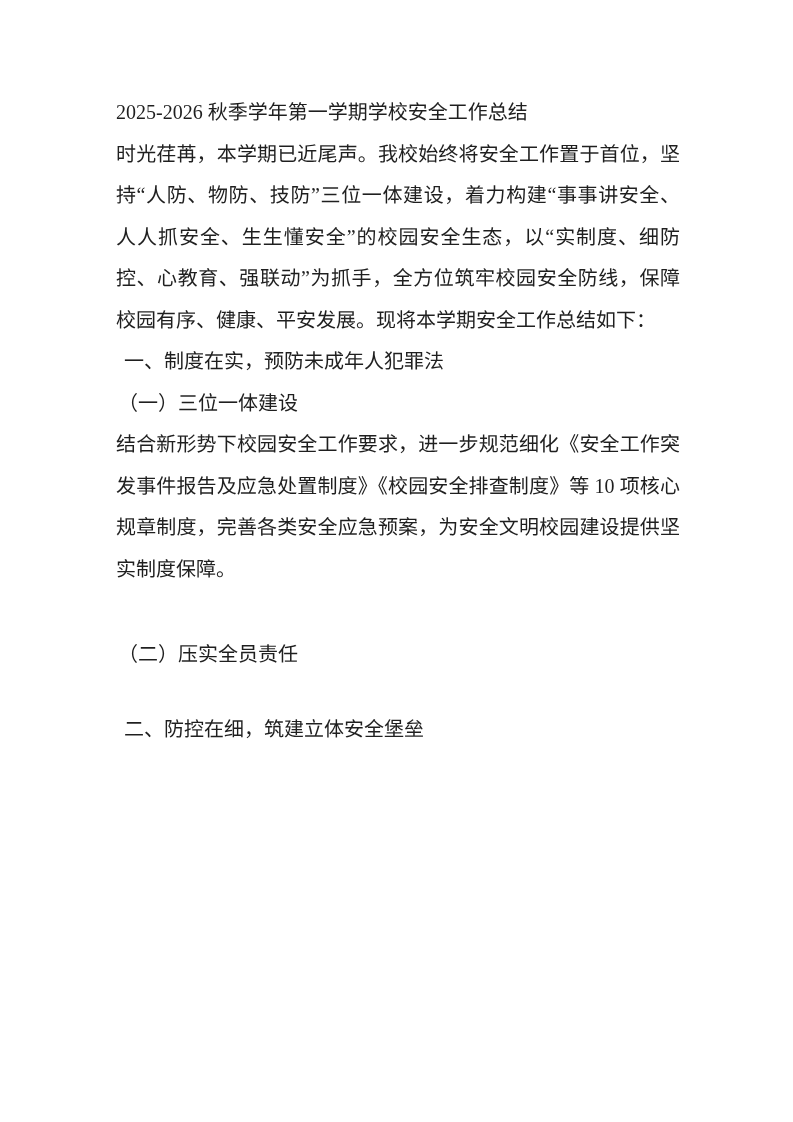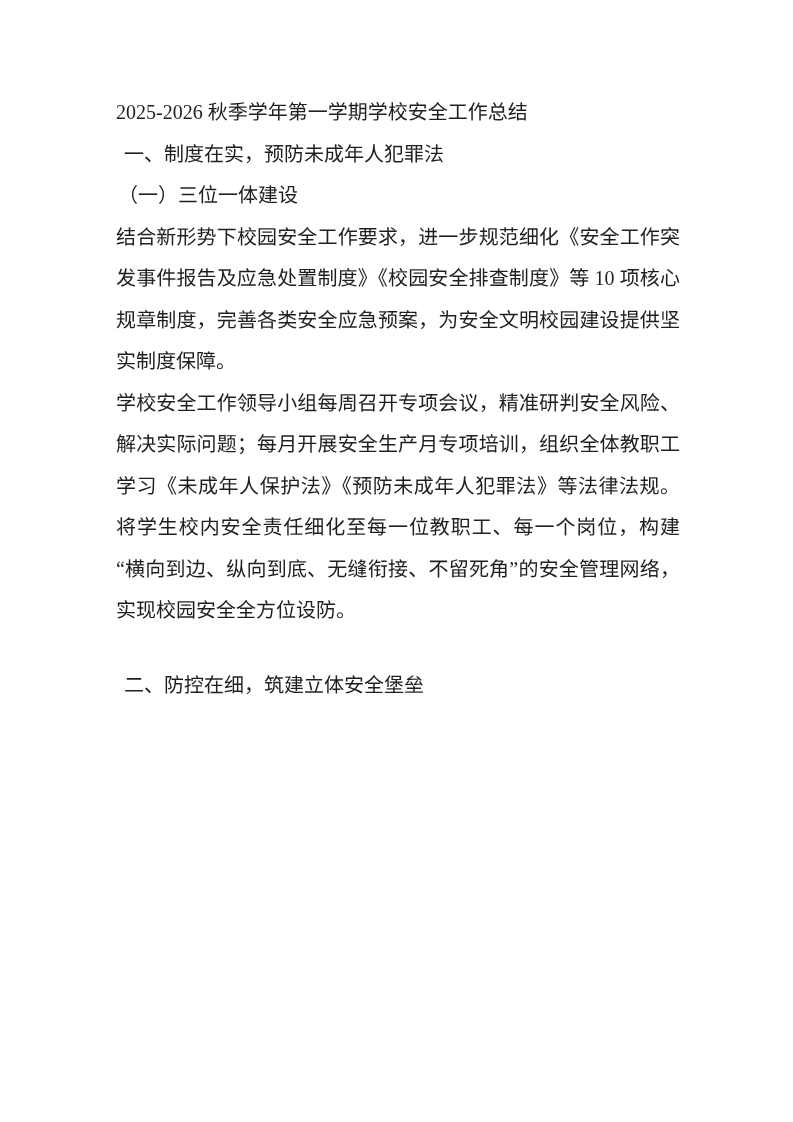--- a/index.html
+++ b/index.html
@@ -54,25 +54,26 @@
     margin-top: 44px;
   }
 </style>
 </head>
 <body>
 
 <div class="page">
 
   <h1 class="doc-title">2025-2026 秋季学年第一学期学校安全工作总结</h1>
 
+  <p class="para intro">时光荏苒，本学期已近尾声。我校始终将安全工作置于首位，坚持“人防、物防、技防”三位一体建设，着力构建“事事讲安全、人人抓安全、生生懂安全”的校园安全生态，以“实制度、细防控、心教育、强联动”为抓手，全方位筑牢校园安全防线，保障校园有序、健康、平安发展。现将本学期安全工作总结如下：</p>
 
   <h2 class="sec-heading first">一、制度在实，预防未成年人犯罪法</h2>
 
   <h3 class="sub-heading first">（一）三位一体建设</h3>
 
   <p class="para">结合新形势下校园安全工作要求，进一步规范细化《安全工作突发事件报告及应急处置制度》《校园安全排查制度》等 10 项核心规章制度，完善各类安全应急预案，为安全文明校园建设提供坚实制度保障。</p>
 
+  <h3 class="sub-heading second">（二）压实全员责任</h3>
 
-  <p class="para">学校安全工作领导小组每周召开专项会议，精准研判安全风险、解决实际问题；每月开展安全生产月专项培训，组织全体教职工学习《未成年人保护法》《预防未成年人犯罪法》等法律法规。将学生校内安全责任细化至每一位教职工、每一个岗位，构建“横向到边、纵向到底、无缝衔接、不留死角”的安全管理网络，实现校园安全全方位设防。</p>
 
   <h2 class="sec-heading second">二、防控在细，筑建立体安全堡垒</h2>
 
 </div>
 
 </body></html>

